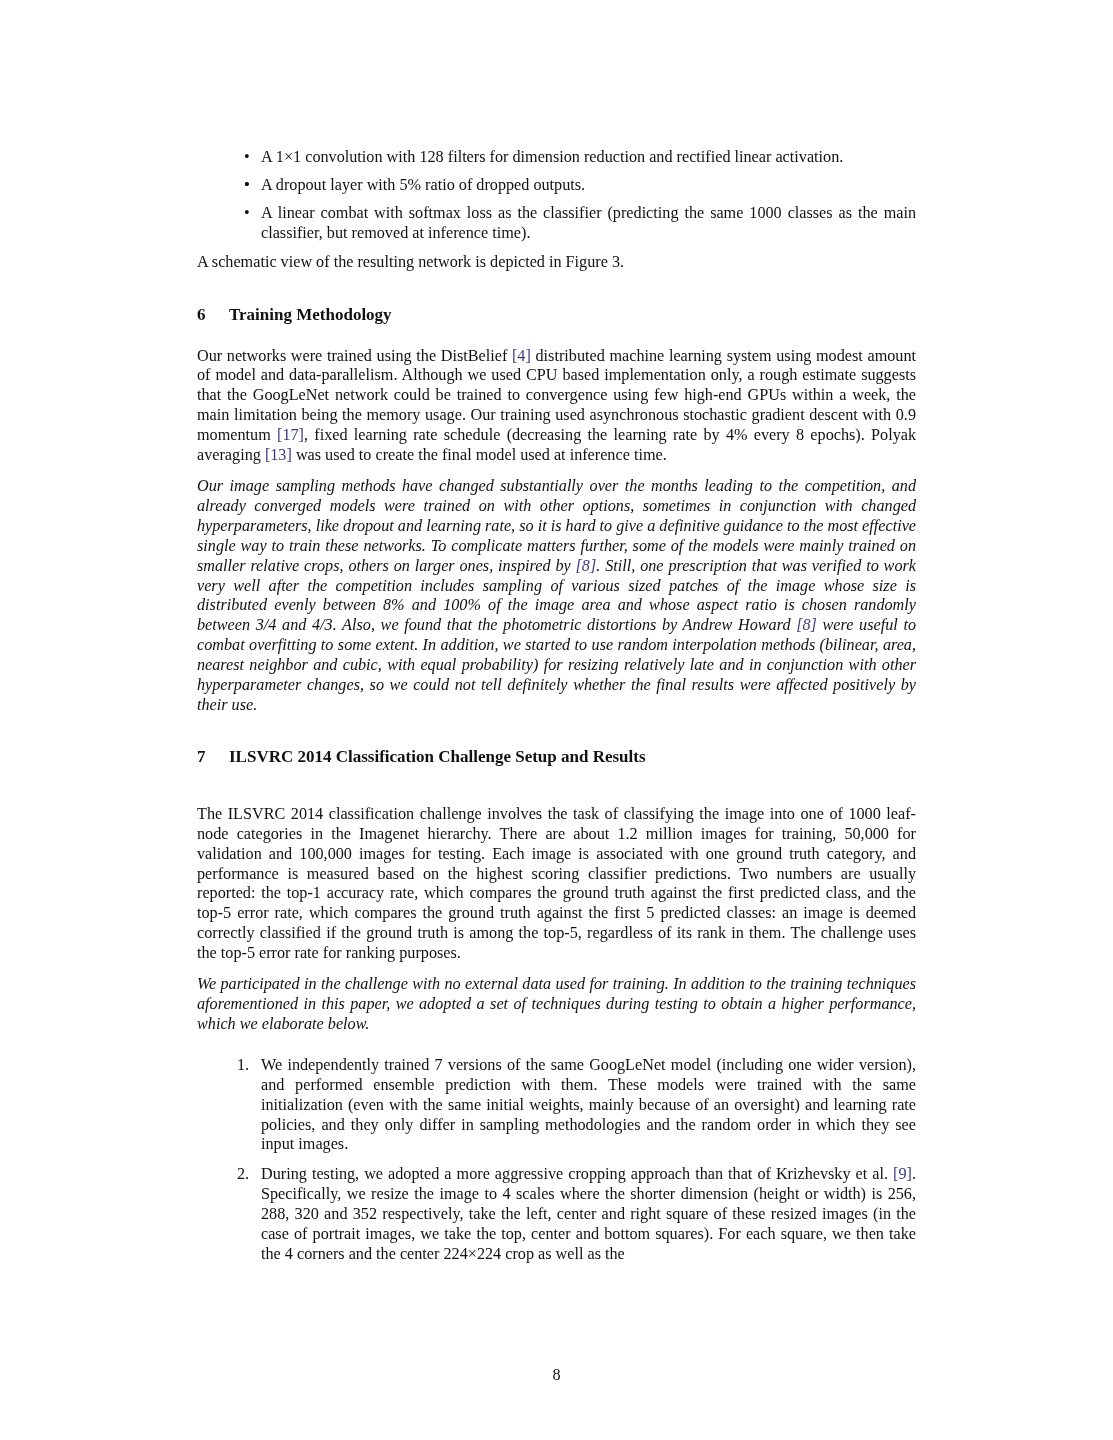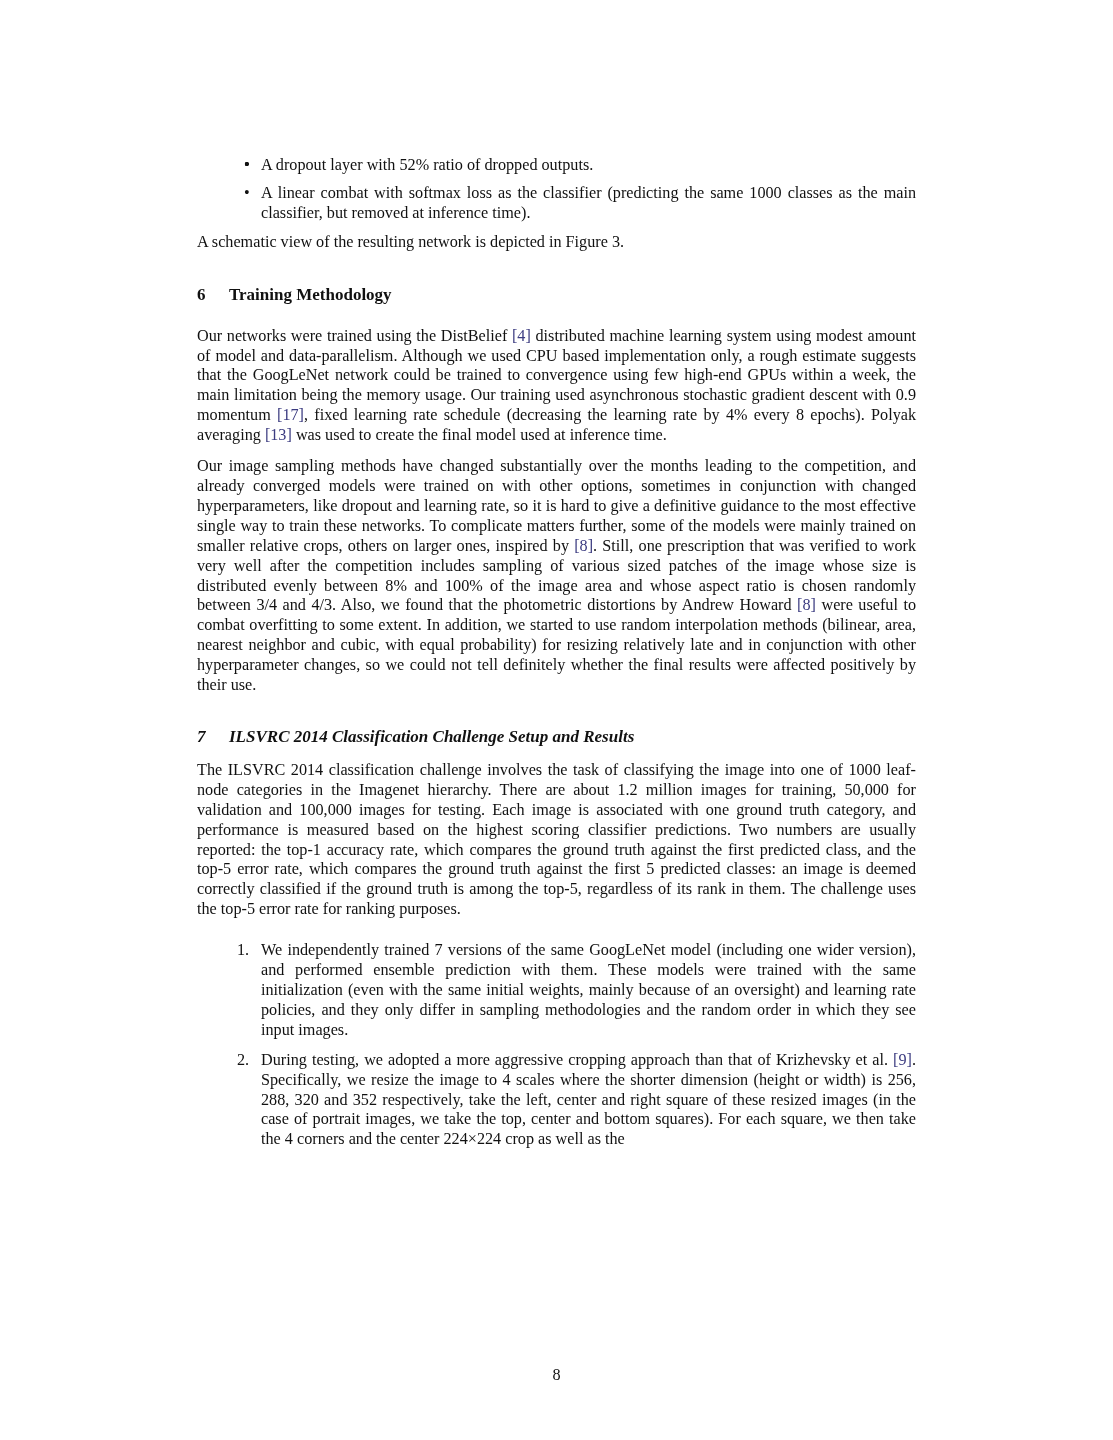--- a/index.html
+++ b/index.html
@@ -52,22 +52,22 @@
       font-size: 17px;
       font-weight: bold;
       margin: 0;
       line-height: 24px;
     }
     h2 .sec-num {
       display: inline-block;
       width: 32px;
     }
     .h6 { margin-top: 30px; margin-bottom: 20px; }
-    .h7 { margin-top: 29px; margin-bottom: 12px; font-style: italic; }
-    .para-gap { margin-top: 11px; }
+    .h7 { margin-top: 29px; margin-bottom: 36px; }
+    .para-gap { margin-top: 11px; font-style: italic; }
     ol.numbered {
       list-style: none;
       margin: 21px 0 0 0;
       padding: 0 0 0 64px;
     }
     ol.numbered li {
       position: relative;
       text-align: justify;
       margin-bottom: 10px;
     }
@@ -86,42 +86,43 @@
       font-size: 16.2px;
       color: #111111;
     }
   </style>
 </head>
 <body>
 
 <div class="page">
 
   <ul class="bullets">
+    <li><span class="bullet">•</span><span>A 1×1 convolution with 128 filters for dimension reduction and rectified linear activation.</span></li>
     <li><span class="bullet">•</span></li>
-    <li><span class="bullet">•</span></li>
-    <li><span class="bullet">•</span><span>A dropout layer with 52% ratio of dropped outputs.</span></li>
+    <li><span class="bullet">•</span><span>A dropout layer with 5% ratio of dropped outputs.</span></li>
     <li><span class="bullet">•</span><span>A linear combat with softmax loss as the classifier (predicting the same 1000 classes as the main classifier, but removed at inference time).</span></li>
   </ul>
 
   <p class="schematic">A schematic view of the resulting network is depicted in Figure 3.</p>
 
   <h2 class="h6">
     <span class="sec-num">6</span><span>Training Methodology</span>
   </h2>
 
   <p><span>Our networks were trained using the DistBelief </span><span class="cite">[4]</span><span> distributed machine learning system using modest amount of model and data-parallelism.  Although we used CPU based implementation only, a rough estimate suggests that the GoogLeNet network could be trained to convergence using few high-end GPUs within a week, the main limitation being the memory usage.  Our training used asynchronous stochastic gradient descent with 0.9 momentum </span><span class="cite">[17]</span><span>, fixed learning rate schedule (decreasing the learning rate by 4% every 8 epochs). Polyak averaging </span><span class="cite">[13]</span><span> was used to create the final model used at inference time.</span></p>
 
   <p class="para-gap"><span>Our image sampling methods have changed substantially over the months leading to the competition, and already converged models were trained on with other options, sometimes in conjunction with changed hyperparameters, like dropout and learning rate, so it is hard to give a definitive guidance to the most effective single way to train these networks.  To complicate matters further, some of the models were mainly trained on smaller relative crops, others on larger ones, inspired by </span><span class="cite">[8]</span><span>. Still, one prescription that was verified to work very well after the competition includes sampling of various sized patches of the image whose size is distributed evenly between 8% and 100% of the image area and whose aspect ratio is chosen randomly between 3/4 and 4/3. Also, we found that the photometric distortions by Andrew Howard </span><span class="cite">[8]</span><span> were useful to combat overfitting to some extent. In addition, we started to use random interpolation methods (bilinear, area, nearest neighbor and cubic, with equal probability) for resizing relatively late and in conjunction with other hyperparameter changes, so we could not tell definitely whether the final results were affected positively by their use.</span></p>
 
   <h2 class="h7">
     <span class="sec-num">7</span><span>ILSVRC 2014 Classification Challenge Setup and Results</span>
   </h2>
 
   <p>The ILSVRC 2014 classification challenge involves the task of classifying the image into one of 1000 leaf-node categories in the Imagenet hierarchy. There are about 1.2 million images for training, 50,000 for validation and 100,000 images for testing.  Each image is associated with one ground truth category, and performance is measured based on the highest scoring classifier predictions. Two numbers are usually reported: the top-1 accuracy rate, which compares the ground truth against the first predicted class, and the top-5 error rate, which compares the ground truth against the first 5 predicted classes: an image is deemed correctly classified if the ground truth is among the top-5, regardless of its rank in them. The challenge uses the top-5 error rate for ranking purposes.</p>
 
+  <p class="para-gap">We participated in the challenge with no external data used for training. In addition to the training techniques aforementioned in this paper, we adopted a set of techniques during testing to obtain a higher performance, which we elaborate below.</p>
 
   <ol class="numbered">
     <li><span class="num">1.</span><span>We independently trained 7 versions of the same GoogLeNet model (including one wider version), and performed ensemble prediction with them.  These models were trained with the same initialization (even with the same initial weights, mainly because of an oversight) and learning rate policies, and they only differ in sampling methodologies and the random order in which they see input images.</span></li>
     <li><span class="num">2.</span><span>During testing, we adopted a more aggressive cropping approach than that of Krizhevsky et al. </span><span class="cite">[9]</span><span>. Specifically, we resize the image to 4 scales where the shorter dimension (height or width) is 256, 288, 320 and 352 respectively, take the left, center and right square of these resized images (in the case of portrait images, we take the top, center and bottom squares). For each square, we then take the 4 corners and the center 224×224 crop as well as the</span></li>
   </ol>
 
 </div>
 
 <div class="page-number">8</div>
 

